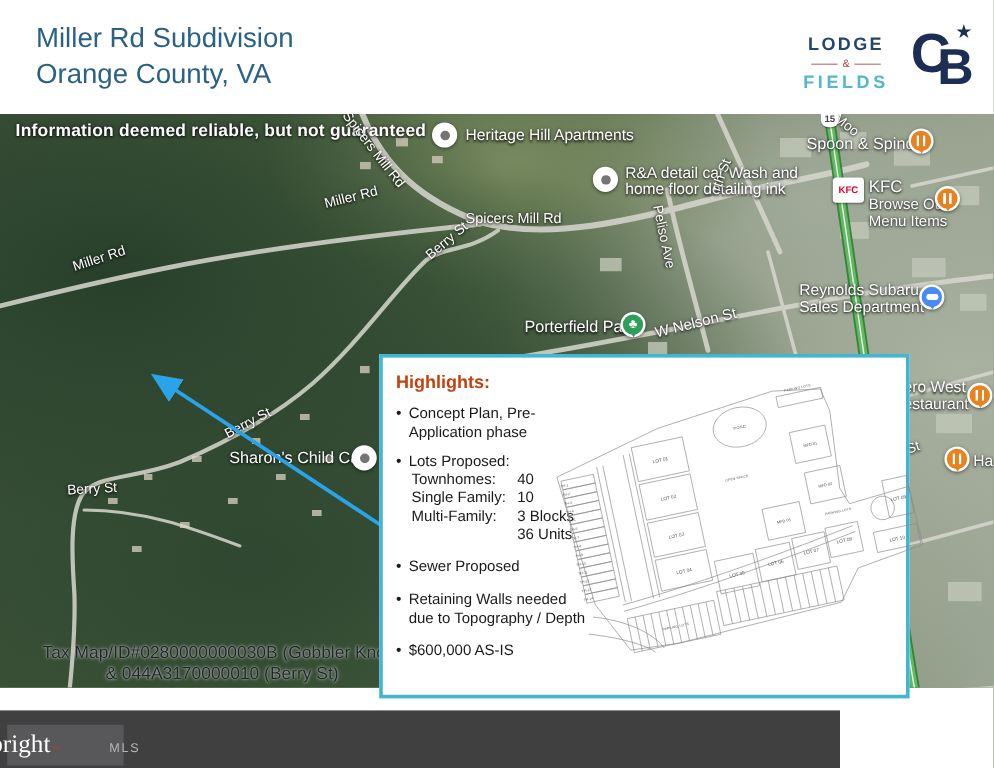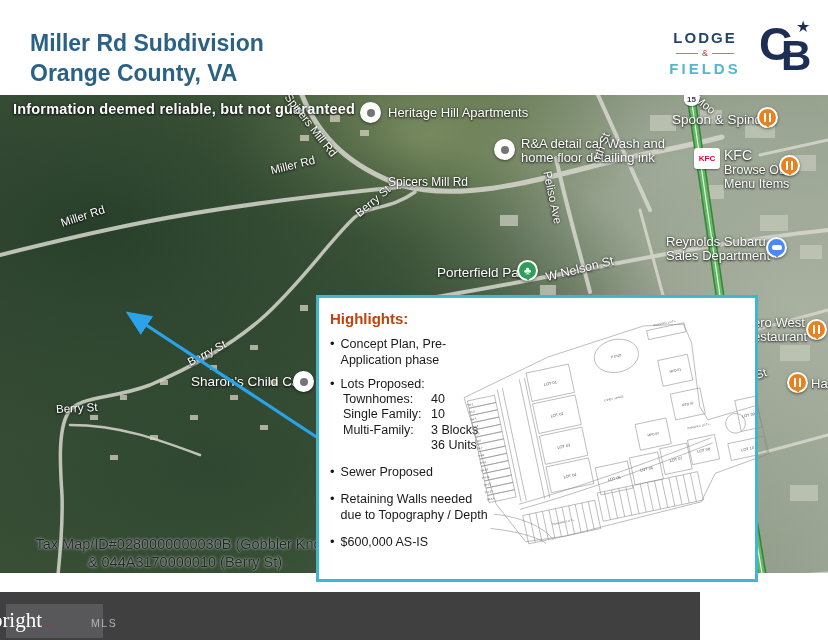--- a/index.html
+++ b/index.html
@@ -6,21 +6,21 @@
     --title_blue:#2a6285; --lodge_navy:#24466b; --fields_teal:#55b6ce;
     --cb_navy:#1c2e54; --accent_teal:#41b6d0; --arrow_blue:#2aa3e8;
     --dining_orange:#e8821e; --park_green:#2e9e5b; --poi_blue:#4a8af4;
     --kfc_red:#e4002b; --footer_gray:#58585a;
   }
   *{margin:0;padding:0;box-sizing:border-box;}
   body{width:828px;height:640px;position:relative;overflow:hidden;background:#fff;
        font-family:"Liberation Sans",sans-serif;}
   
   .header{position:absolute;left:0;top:0;width:828px;height:95px;background:#fff;z-index:10;}
-  .title{position:absolute;left:30px;top:28px;font-size:23px;line-height:30px;font-weight:700;color:var(--title_blue);}
+  .title{position:absolute;left:30px;top:16px;font-size:23px;line-height:30px;font-weight:400;color:var(--title_blue);}
   .agent{position:absolute;left:501px;top:21px;color:#3e4a54;}
   .agent .name{font-size:17px;font-weight:600;}
   .agent .email{font-size:12.5px;color:#4a555e;margin-top:2px;}
   .agent .phone{font-size:16px;margin-top:1px;}
   .lf-logo{position:absolute;left:662px;top:29px;width:86px;text-align:center;}
   .lf-logo .w1{font-size:15px;font-weight:bold;color:var(--lodge_navy);letter-spacing:2px;}
   .lf-logo .div{display:flex;align-items:center;justify-content:center;gap:4px;margin:2px 0;}
   .lf-logo .div i{display:block;width:22px;height:1px;background:#b87a7a;}
   .lf-logo .amp{color:#b2453c;font-size:9px;font-style:normal;}
   .lf-logo .w2{font-size:15px;font-weight:bold;color:var(--fields_teal);letter-spacing:3px;}

